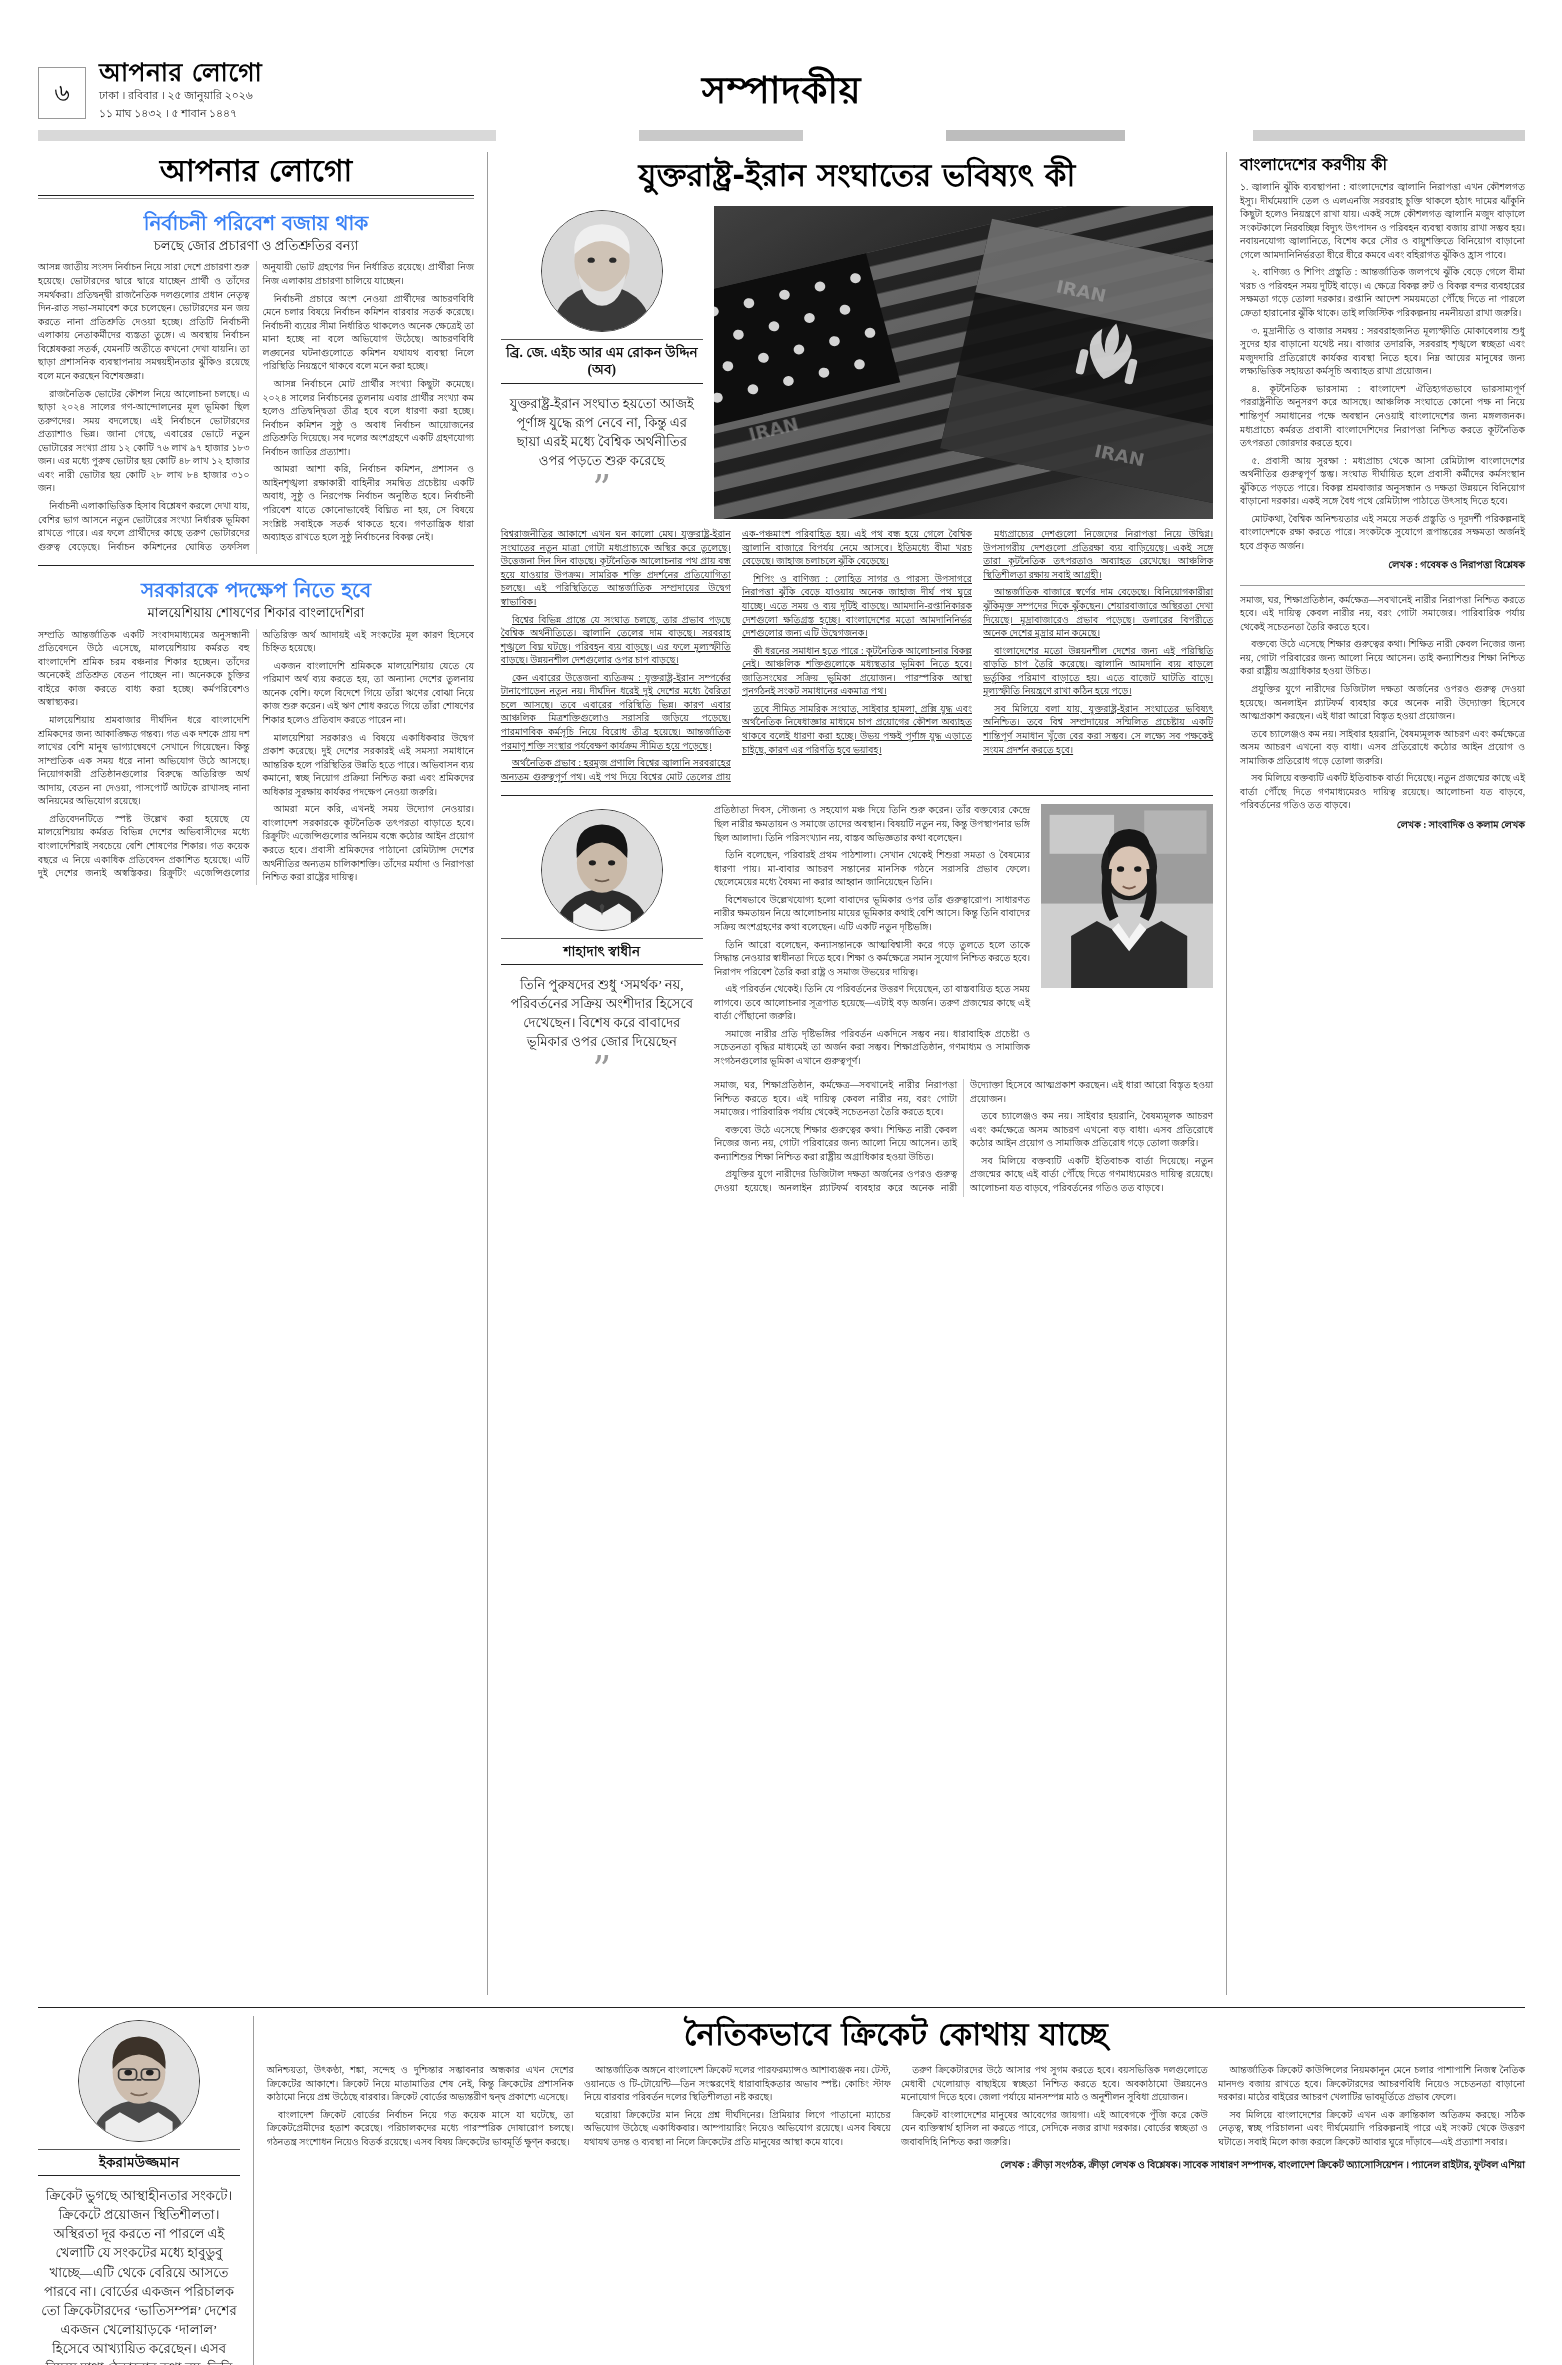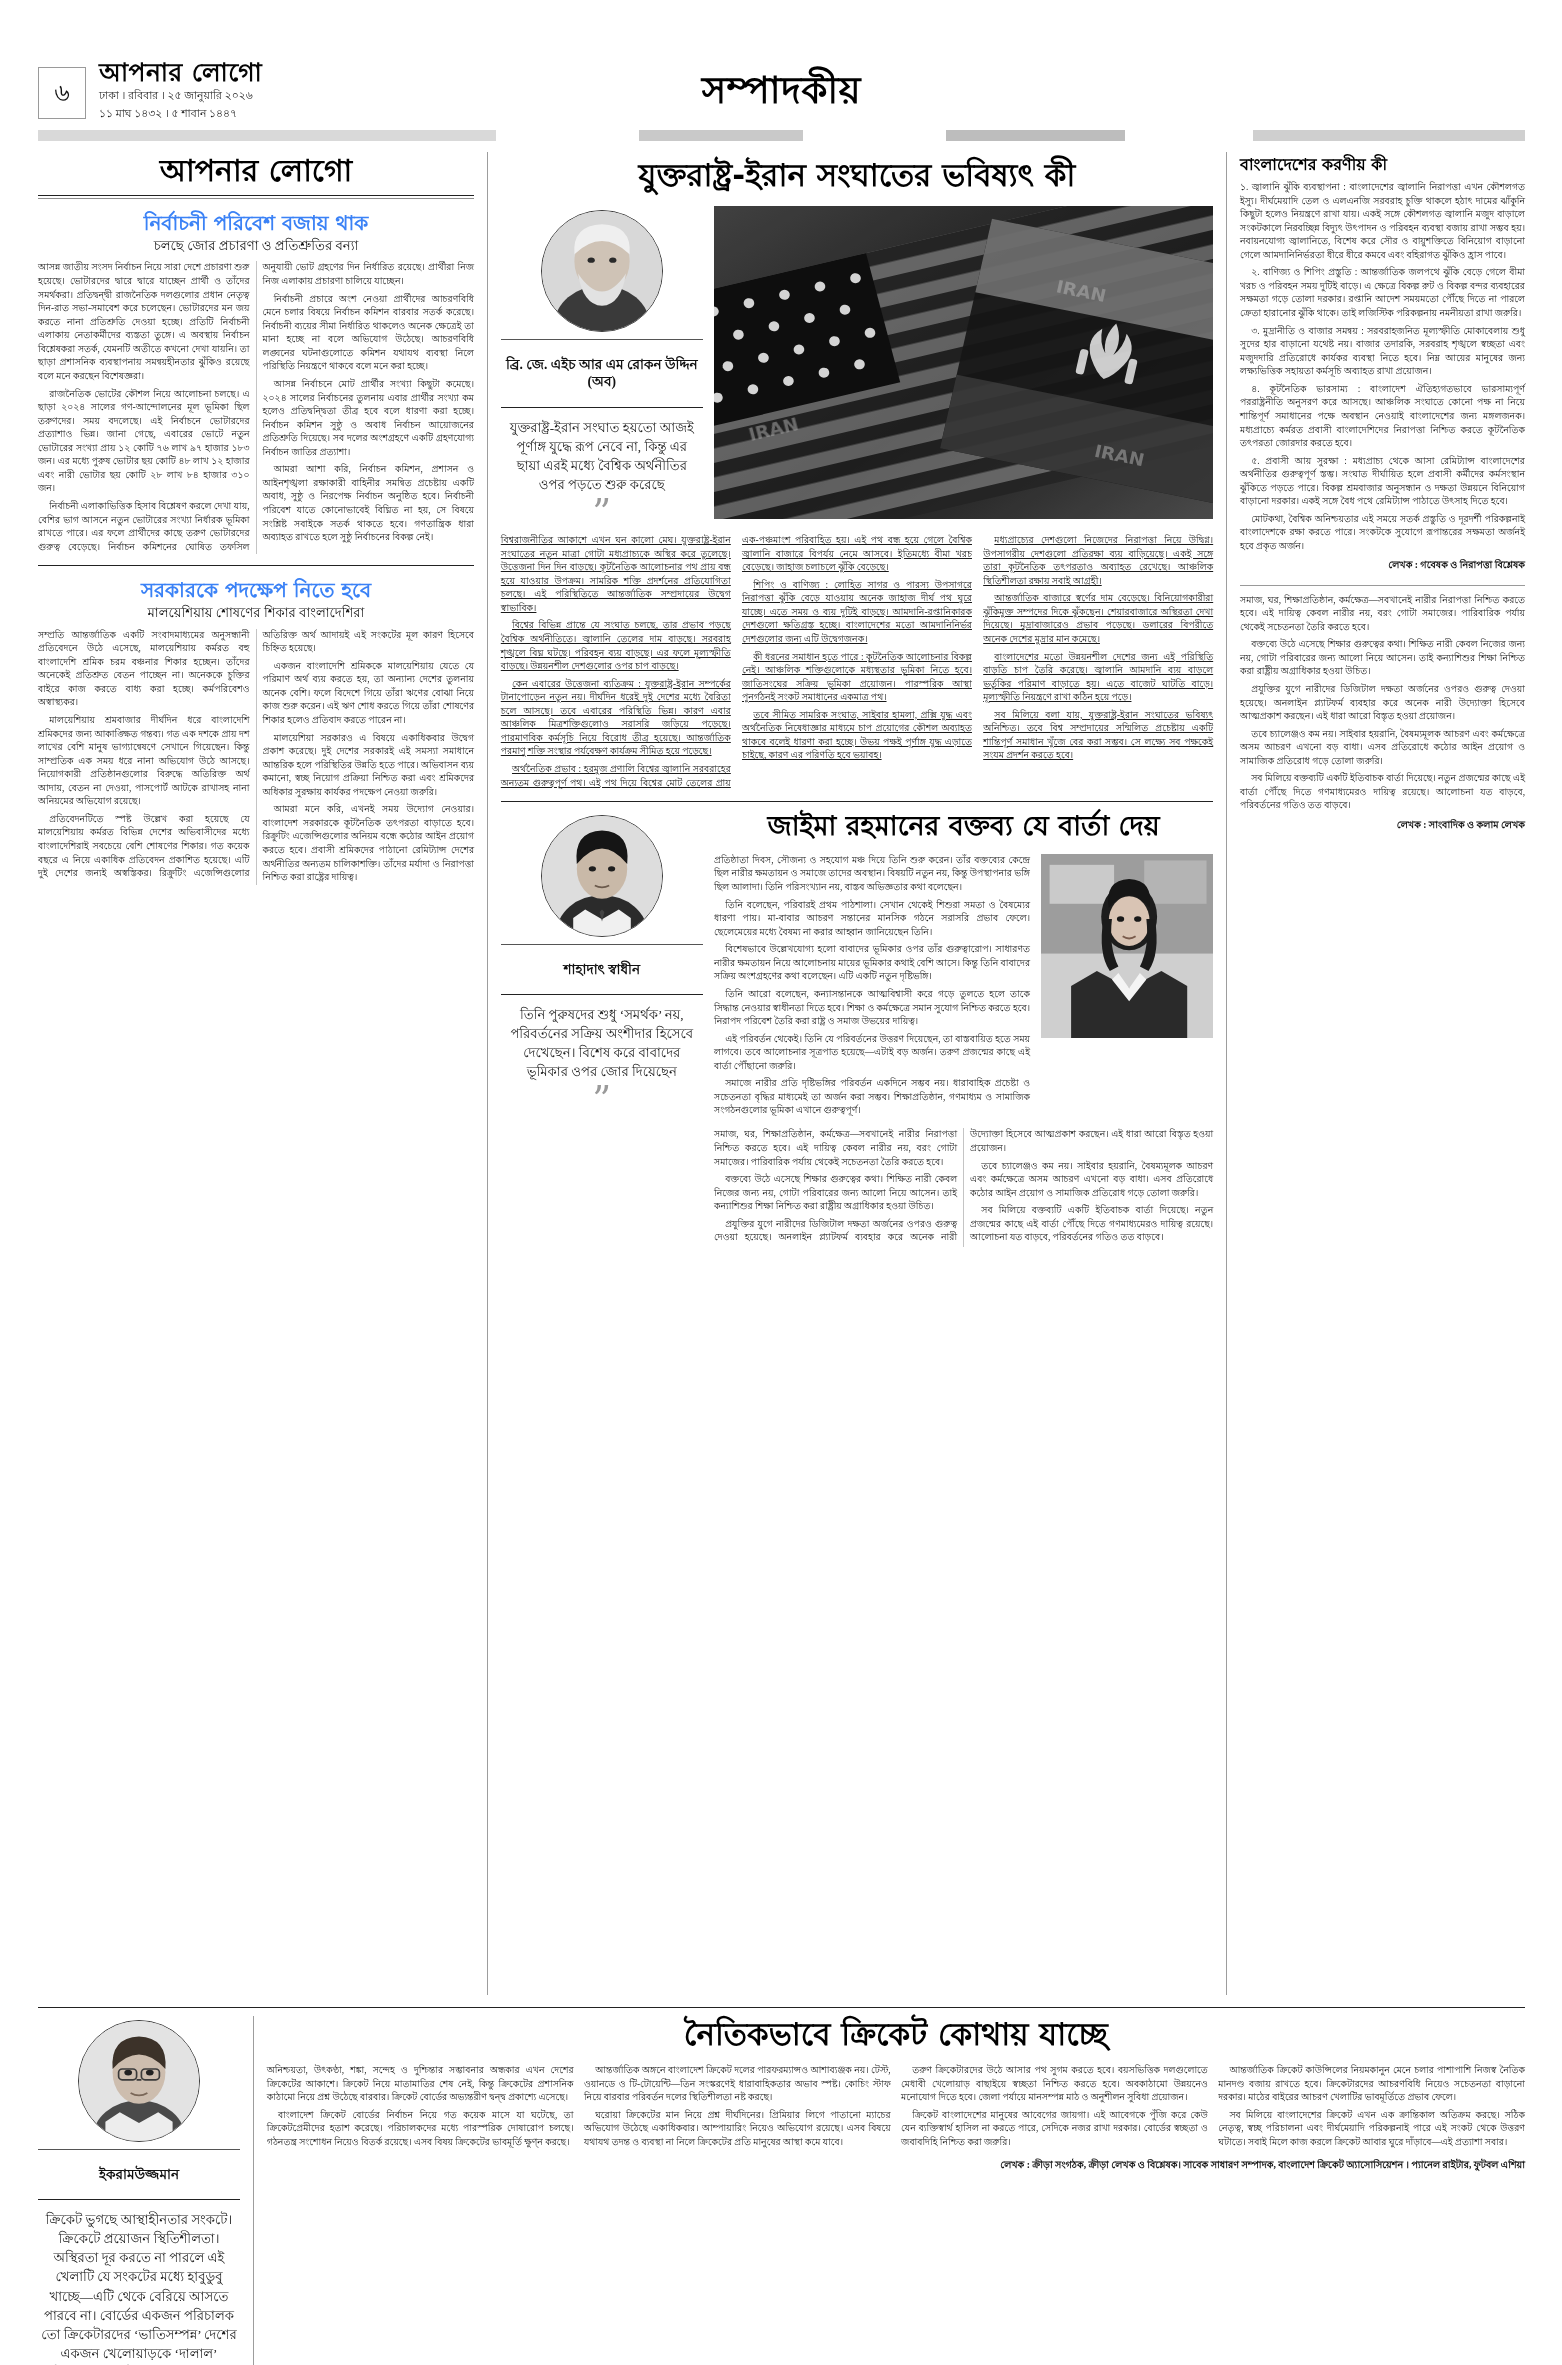--- a/index.html
+++ b/index.html
@@ -72,21 +72,21 @@
   }
   .art-title.small{font-size:27px;}
 
   .authorcol{width:202px;flex:none;}
   .portrait{
     width:120px;height:120px;border-radius:50%;margin:4.8px auto 6.4px;overflow:hidden;
     border:1.2px solid #3b3b3b;position:relative;background:#e8e8e8;
   }
   .portrait svg{display:block;width:100%;height:100%;}
   .authname{text-align:center;font-size:13.6px;font-weight:bold;color:#111;
-    line-height:1.3;padding:16px 0;border-top:0.8px solid #555;border-bottom:1.6px solid #222;}
+    line-height:1.3;padding:4px 0;border-top:0.8px solid #555;border-bottom:1.6px solid #222;}
   .pullquote{text-align:center;font-size:13.2px;line-height:1.45;color:#1a1a1a;
     padding:9.6px 3.2px 3.2px;}
   .qmark{text-align:center;font-size:37px;color:#9a9a9a;line-height:.6;
     font-family:"DejaVu Serif",serif;margin-top:4.8px;}
 
   .photo{
     width:100%;background:#2c2c2c;position:relative;overflow:hidden;
   }
   .photo svg{display:block;width:100%;height:100%;}
 
@@ -279,21 +279,20 @@
               <path d="M36 78 l14 8 l14 -8 l10 7 v15 h-48 v-15z" fill="#f0f0f0"></path>
               <path d="M48 80 l2 8 l2 -8 l-2 -2z" fill="#444"></path>
             </svg>
           </div>
           <div class="authname">শাহাদাৎ স্বাধীন</div>
           <div class="pullquote">তিনি পুরুষদের শুধু ‘সমর্থক’ নয়, পরিবর্তনের সক্রিয় অংশীদার হিসেবে দেখেছেন। বিশেষ করে বাবাদের ভূমিকার ওপর জোর দিয়েছেন</div>
           <div class="qmark">”</div>
         </div>
 
         <div style="flex:1;">
-          <div class="art-title small" style="margin-top:0;text-align:center;">জাইমা রহমানের বক্তব্য যে বার্তা দেয়</div>
           <div style="display:flex;gap:11.2px;">
             <div class="txt" style="flex:1;">
                   <p>প্রতিষ্ঠাতা দিবস, সৌজন্য ও সহযোগ মঞ্চ দিয়ে তিনি শুরু করেন। তাঁর বক্তব্যের কেন্দ্রে ছিল নারীর ক্ষমতায়ন ও সমাজে তাদের অবস্থান। বিষয়টি নতুন নয়, কিন্তু উপস্থাপনার ভঙ্গি ছিল আলাদা। তিনি পরিসংখ্যান নয়, বাস্তব অভিজ্ঞতার কথা বলেছেন।</p>
                   <p>তিনি বলেছেন, পরিবারই প্রথম পাঠশালা। সেখান থেকেই শিশুরা সমতা ও বৈষম্যের ধারণা পায়। মা-বাবার আচরণ সন্তানের মানসিক গঠনে সরাসরি প্রভাব ফেলে। ছেলেমেয়ের মধ্যে বৈষম্য না করার আহ্বান জানিয়েছেন তিনি।</p>
                   <p>বিশেষভাবে উল্লেখযোগ্য হলো বাবাদের ভূমিকার ওপর তাঁর গুরুত্বারোপ। সাধারণত নারীর ক্ষমতায়ন নিয়ে আলোচনায় মায়ের ভূমিকার কথাই বেশি আসে। কিন্তু তিনি বাবাদের সক্রিয় অংশগ্রহণের কথা বলেছেন। এটি একটি নতুন দৃষ্টিভঙ্গি।</p>
                   <p>তিনি আরো বলেছেন, কন্যাসন্তানকে আত্মবিশ্বাসী করে গড়ে তুলতে হলে তাকে সিদ্ধান্ত নেওয়ার স্বাধীনতা দিতে হবে। শিক্ষা ও কর্মক্ষেত্রে সমান সুযোগ নিশ্চিত করতে হবে। নিরাপদ পরিবেশ তৈরি করা রাষ্ট্র ও সমাজ উভয়ের দায়িত্ব।</p>
                   <p>এই পরিবর্তন থেকেই। তিনি যে পরিবর্তনের উত্তরণ দিয়েছেন, তা বাস্তবায়িত হতে সময় লাগবে। তবে আলোচনার সূত্রপাত হয়েছে—এটাই বড় অর্জন। তরুণ প্রজন্মের কাছে এই বার্তা পৌঁছানো জরুরি।</p>
                   <p>সমাজে নারীর প্রতি দৃষ্টিভঙ্গির পরিবর্তন একদিনে সম্ভব নয়। ধারাবাহিক প্রচেষ্টা ও সচেতনতা বৃদ্ধির মাধ্যমেই তা অর্জন করা সম্ভব। শিক্ষাপ্রতিষ্ঠান, গণমাধ্যম ও সামাজিক সংগঠনগুলোর ভূমিকা এখানে গুরুত্বপূর্ণ।</p>
                 </div>
             <div style="width:172px;flex:none;">

